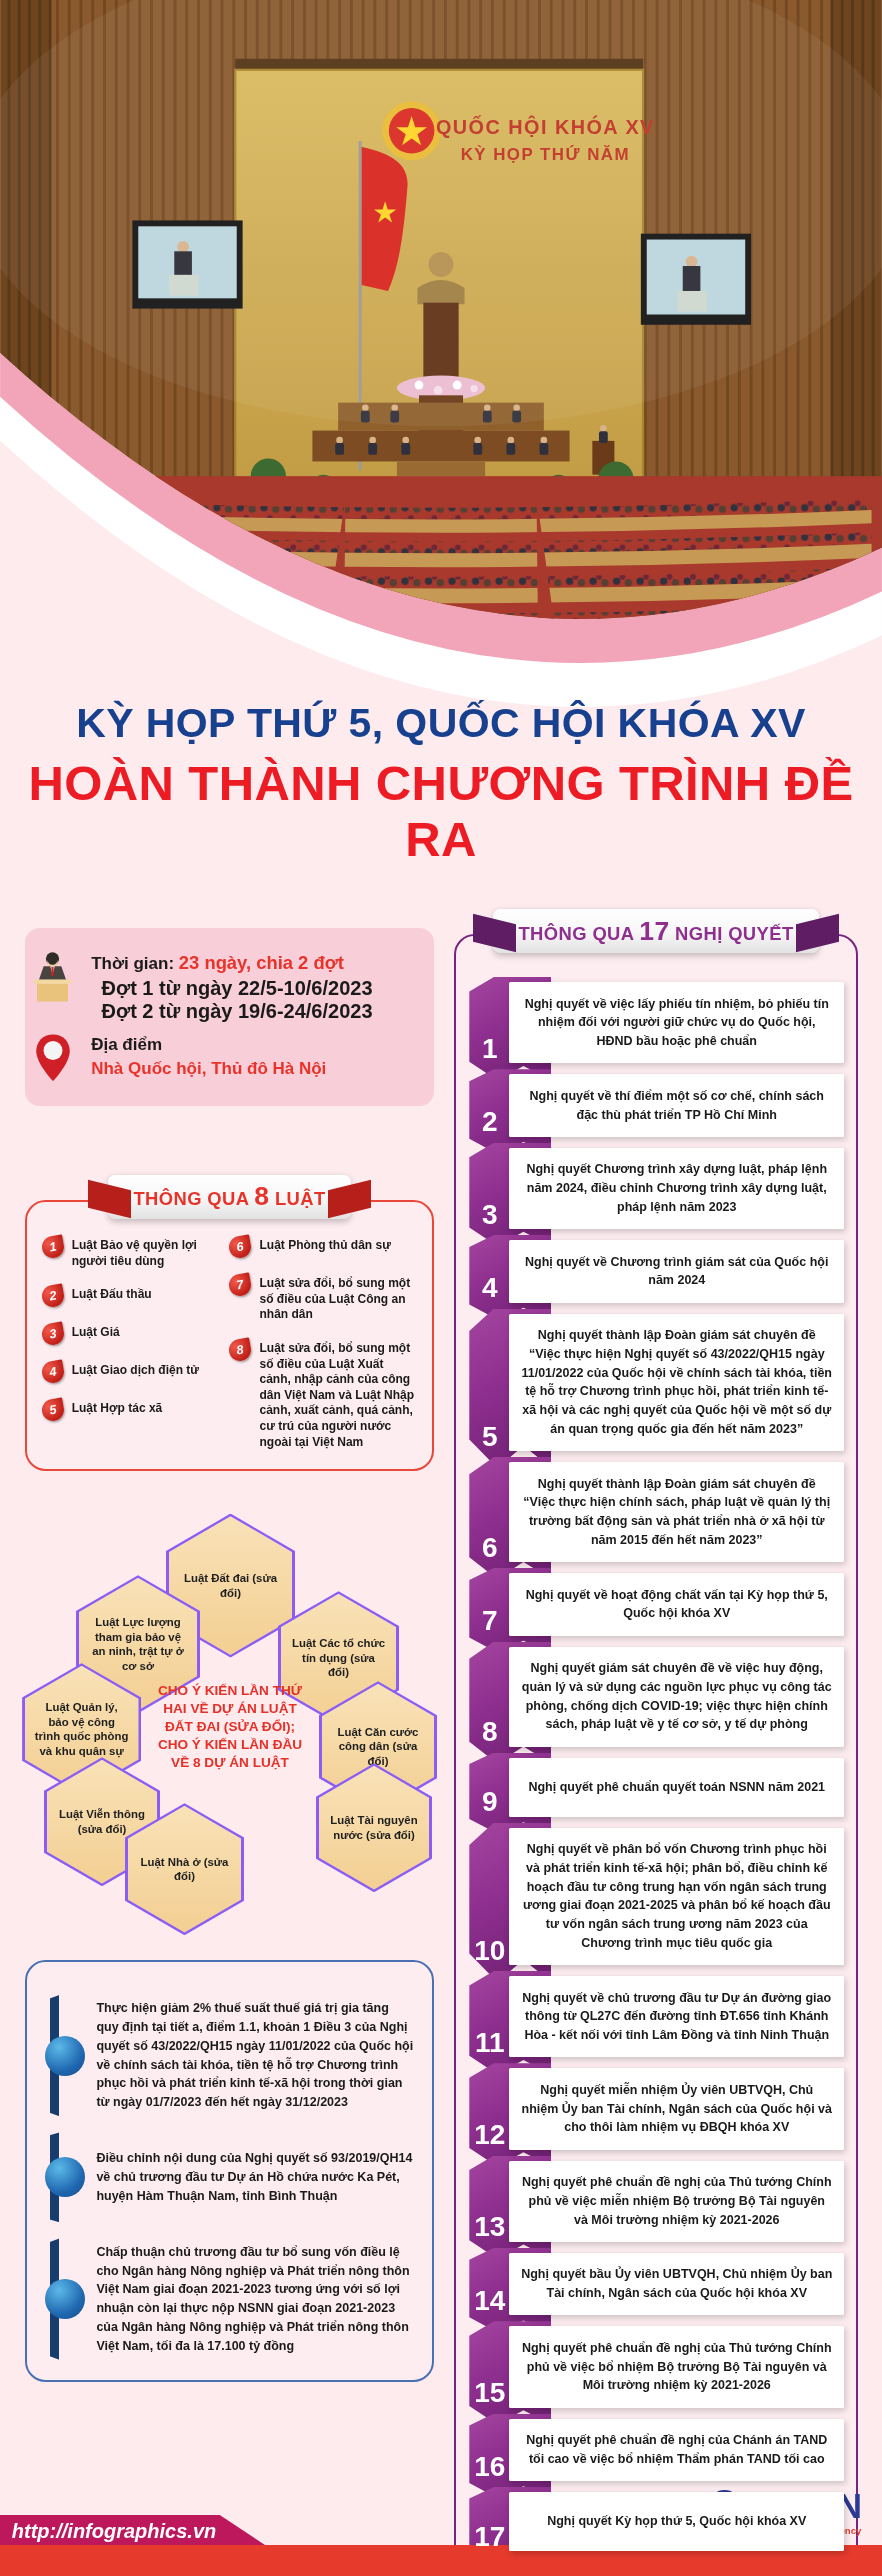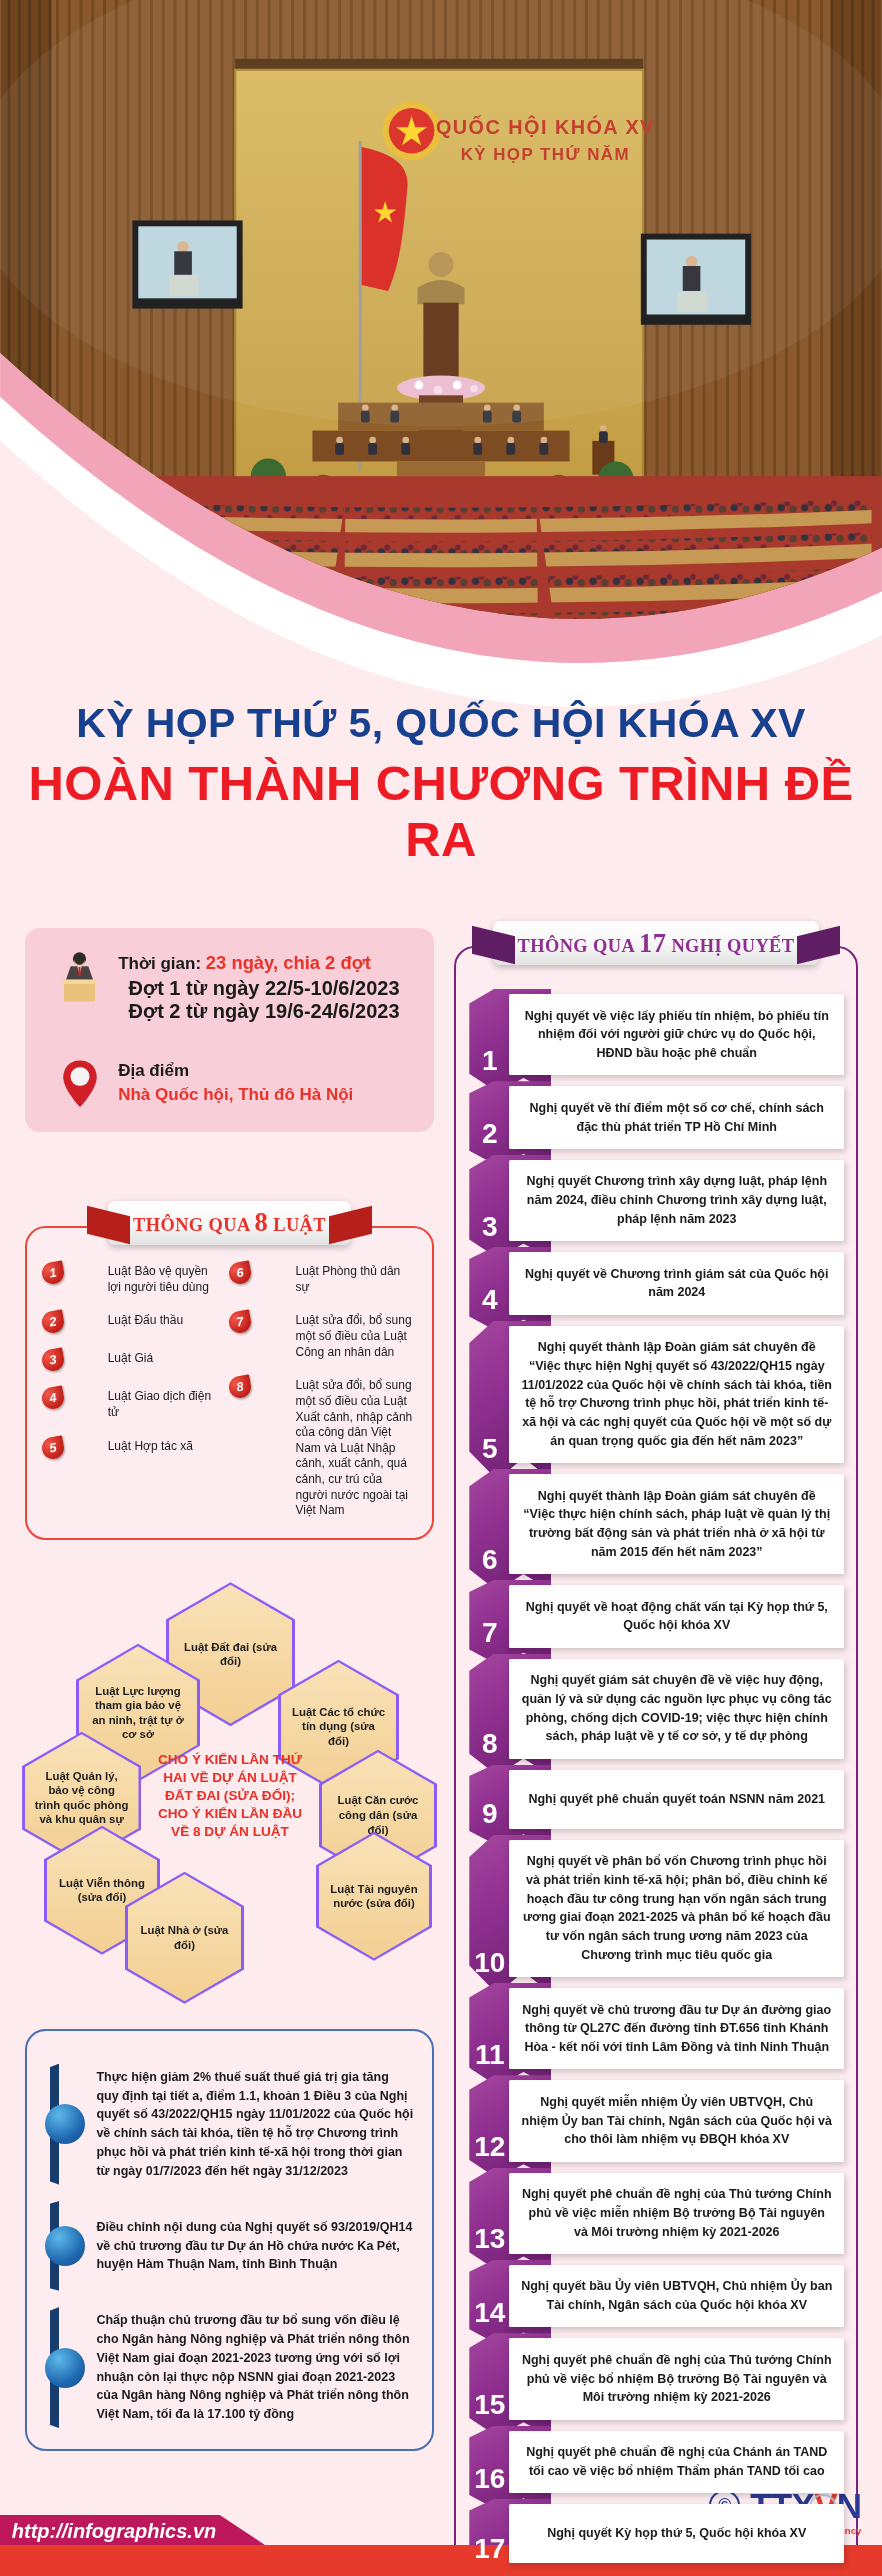--- a/index.html
+++ b/index.html
@@ -10,31 +10,31 @@
   
   .title-wrap{position:absolute;top:700px;left:0;right:0;text-align:center;z-index:3;}
   .title-line1{font-size:41px;font-weight:bold;color:#17418f;letter-spacing:0.4px;}
   .title-line2{font-size:49px;font-weight:bold;color:#ec1b24;margin-top:8px;letter-spacing:0.4px;}
 
   
   .col-left{position:absolute;left:25px;top:928px;width:409px;}
   .col-right{position:absolute;left:454px;top:909px;width:404px;}
 
   
-  .info-box{background:#f8cfd9;border-radius:14.7px;padding:22px 29px;display:flex;flex-direction:column;gap:36px;}
+  .info-box{background:#f8cfd9;border-radius:14.7px;padding:22px 2px;display:flex;flex-direction:column;gap:10px;}
   .info-row{display:flex;align-items:flex-start;gap:13.2px;}
   .info-icon{flex:0 0 51px;display:flex;justify-content:center;}
   .info-lines{font-size:17px;font-weight:bold;line-height:1.45;}
   .red-txt{color:#e8332a;}
   .info-detail{font-size:20px;font-weight:bold;margin-left:10.3px;}
 
   
-  .ribbon{position:relative;width:max-content;max-width:92%;margin:12px auto -19px;z-index:2;
+  .ribbon{position:relative;width:max-content;max-width:92%;margin:0 auto -19px;z-index:2;
           background:linear-gradient(180deg,#ffffff 0%,#f6f6f6 55%,#e2e2e2 100%);
-          border-radius:7.4px;box-shadow:0 2.9px 6.6px rgba(0,0,0,.22);padding:6.6px 25px;text-align:center;font-family:Liberation Serif, serif;}
+          border-radius:7.4px;box-shadow:0 2.9px 6.6px rgba(0,0,0,.22);padding:6.6px 25px;text-align:center;}
   .ribbon::before,.ribbon::after{content:"";position:absolute;top:10.3px;width:43px;height:28px;z-index:-1;}
   .ribbon::before{left:-20.6px;transform:skewY(14deg);}
   .ribbon::after{right:-20.6px;transform:skewY(-14deg);}
   .ribbon.red::before,.ribbon.red::after{background:#b71f1a;}
   .ribbon.purple::before,.ribbon.purple::after{background:#5f1d63;}
   .ribbon.blue::before,.ribbon.blue::after{background:#274b8f;}
   .rb{font-weight:bold;font-size:18.4px;letter-spacing:0.4px;}
   .ribbon.red .rb{color:#e8332a;}
   .ribbon.purple .rb{color:#8e2f8f;}
   .ribbon.blue .rb{color:#1d5cab;font-size:17px;}
@@ -48,21 +48,21 @@
   .box-purple{border:2.2px solid #76257a;padding:46px 11.8px 31px 10.3px;display:flex;flex-direction:column;gap:11px;}
 
   
   .laws-grid{display:grid;grid-template-columns:176px 1fr;column-gap:11.8px;}
   .laws-col{display:flex;flex-direction:column;gap:16px;}
   .law-item{display:flex;gap:8px;align-items:flex-start;}
   .leaf{flex:0 0 22px;height:22px;border-radius:55% 6% 55% 55%;transform:rotate(-10deg);
         background:radial-gradient(circle at 32% 30%,#f3584a,#c01f18 70%);
         color:#fff;font-weight:bold;font-style:italic;font-size:12.5px;
         display:flex;align-items:center;justify-content:center;box-shadow:0.7px 1.5px 2.2px rgba(0,0,0,.35);}
-  .law-text{font-size:12px;font-weight:normal;line-height:1.3;padding-top:2.2px;margin-left:36px;}
+  .law-text{font-size:12px;font-weight:bold;line-height:1.3;padding-top:2.2px;}
 
   
   .hexes{position:relative;height:441px;margin-top:35px;}
   .hex{position:absolute;clip-path:polygon(50% 0,100% 26%,100% 74%,50% 100%,0 74%,0 26%);
        background:#8b5cf6;display:flex;}
   .hex>div{flex:1;margin:2.6px;clip-path:polygon(50% 0,100% 26%,100% 74%,50% 100%,0 74%,0 26%);
        background:linear-gradient(180deg,#f9e2b8,#f3cf92);display:flex;align-items:center;justify-content:center;
        text-align:center;font-weight:bold;font-size:11.4px;line-height:1.28;padding:5.9px 9.6px;color:#1e1e1e;}
   .hex:nth-child(1){left:141px;top:7.4px;width:129px;height:144px;}
   .hex:nth-child(2){left:51px;top:69px;width:124px;height:138px;}

